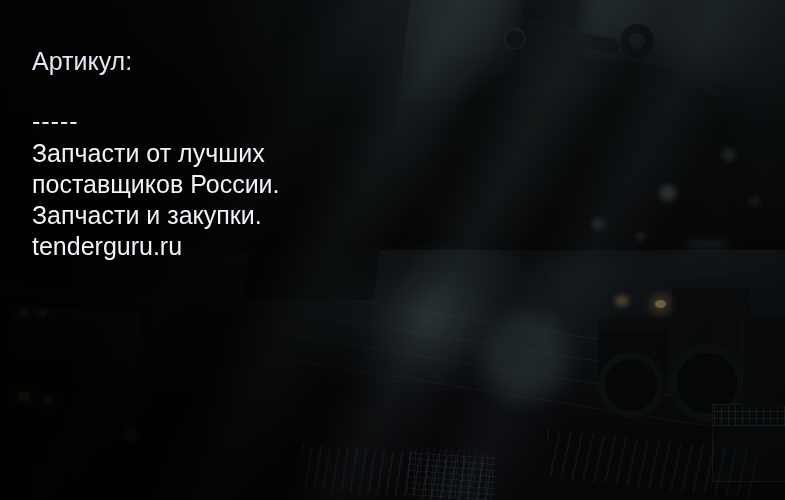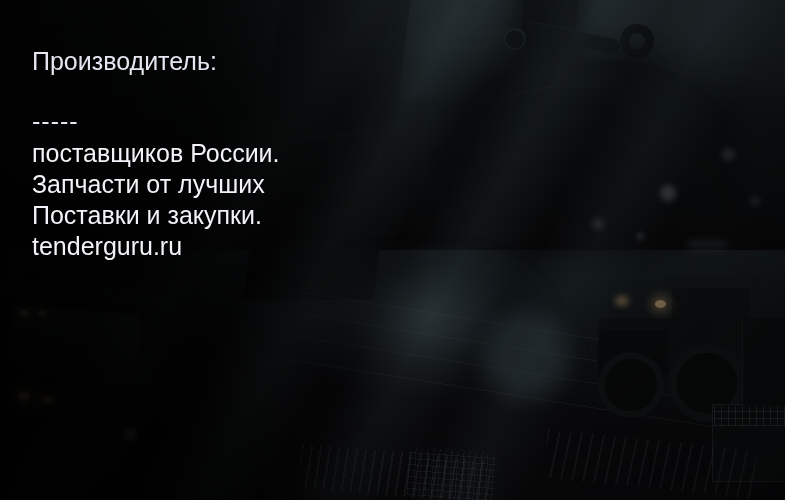--- a/index.html
+++ b/index.html
@@ -379,29 +379,29 @@
   <div class="bokeh bk7"></div>
 
   <div class="bg-layer bg-rays"></div>
   <div class="bg-layer vignette"></div>
   <div class="bg-layer text-scrim"></div>
 
   <div id="content">
 
 
     <div class="field">
+      <div class="field-label">Артикул:</div>
     </div>
 
     <div class="field">
-      <div class="field-label">Производитель:</div>
     </div>
 
     <div class="separator">-----</div>
 
     <div class="tagline">
+      <div class="tagline-line">Запчасти от лучших</div>
       <div class="tagline-line">поставщиков России.</div>
-      <div class="tagline-line">Запчасти от лучших</div>
-      <div class="tagline-line">Поставки и закупки.</div>
+      <div class="tagline-line">Запчасти и закупки.</div>
       <div class="tagline-line">tenderguru.ru</div>
     </div>
 
   </div>
 </div>
 
 </body></html>

